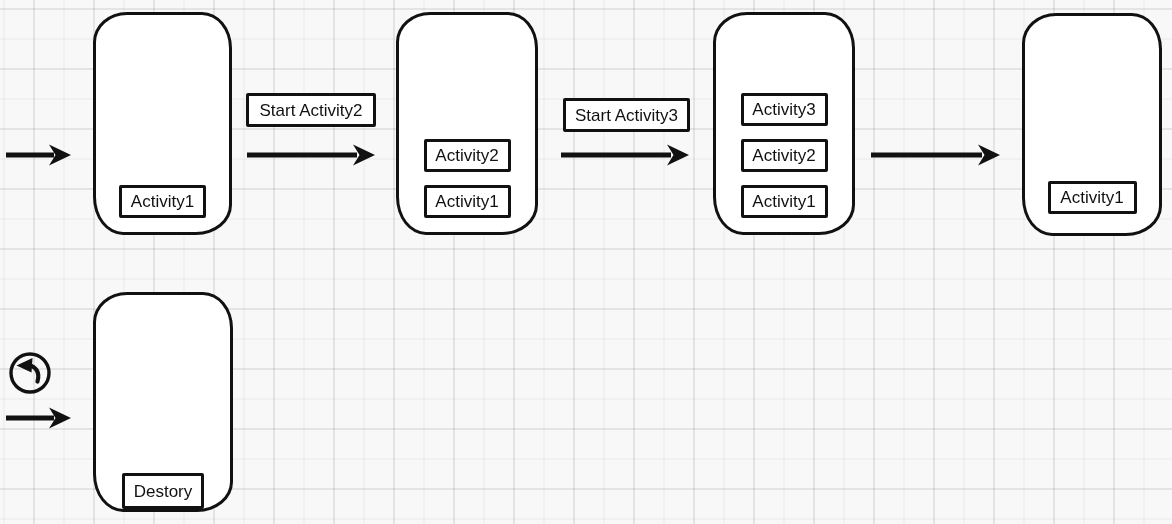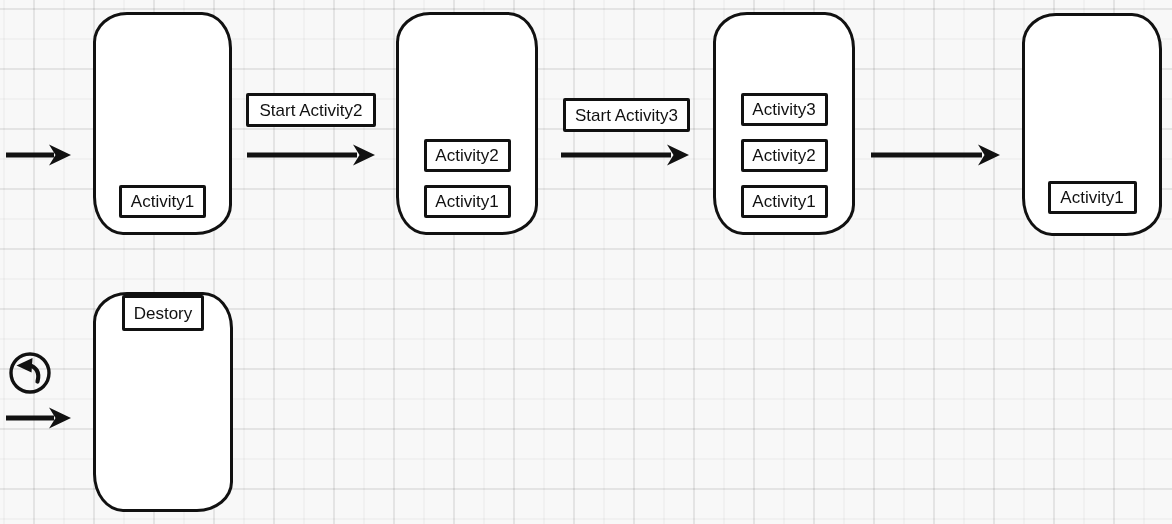--- a/index.html
+++ b/index.html
@@ -22,21 +22,21 @@
     position:absolute;
     box-sizing:border-box;
     background:#fff;
     border:3px solid #111;
     border-radius:34px 30px 36px 30px / 30px 36px 30px 38px;
     display:flex;flex-direction:column;align-items:center;
     justify-content:flex-end;
     gap:13px;
     padding-bottom:14px;
   }
-  .phone.v-center{justify-content:flex-start;padding-bottom:0;}
+  .phone.v-center{justify-content:flex-end;padding-bottom:0;}
   .tag{
     box-sizing:border-box;
     background:#fff;
     border:3px solid #111;
     border-radius:2px;
     display:flex;align-items:center;justify-content:center;
     font-size:17px;line-height:1;
     white-space:nowrap;
   }
   .activity{width:87px;height:33px;}

